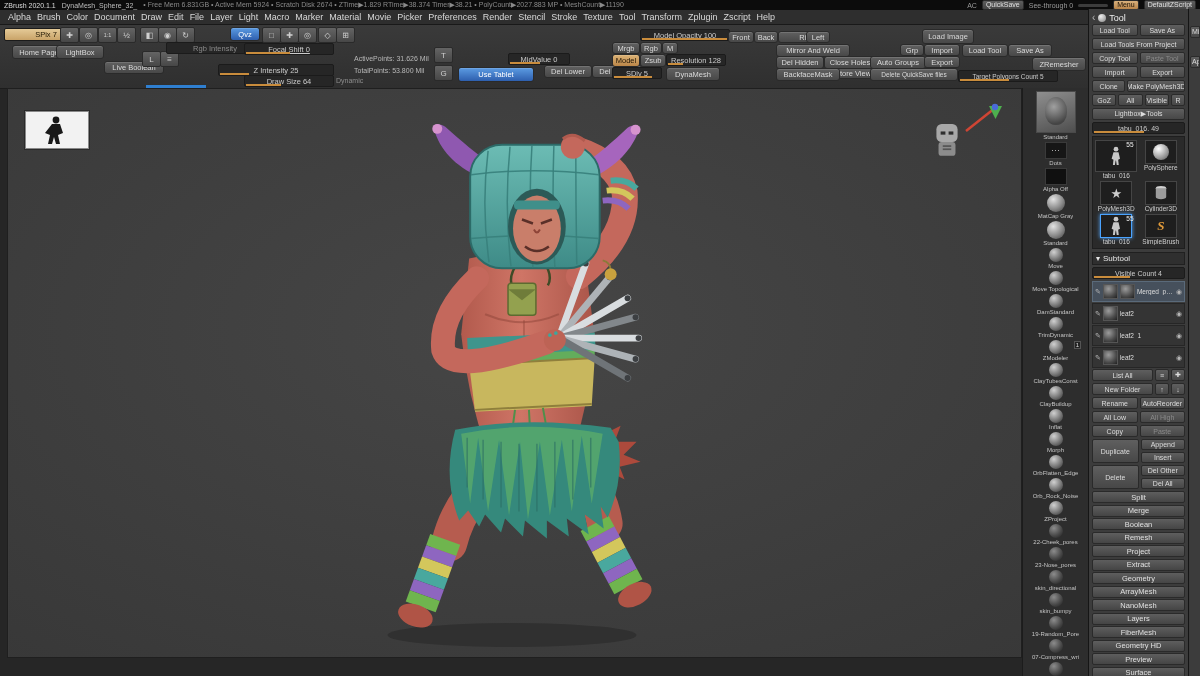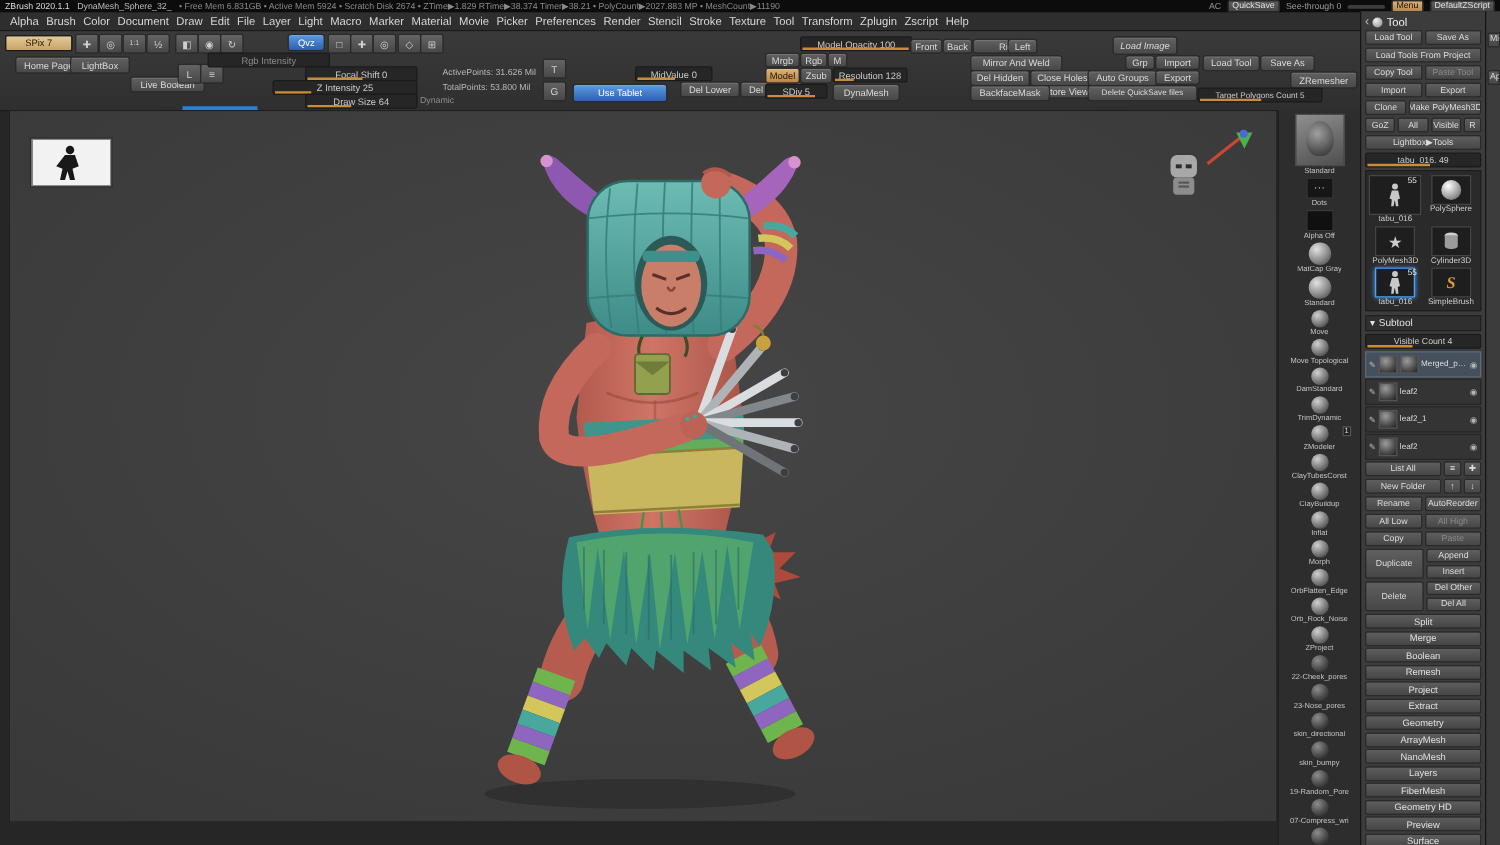--- a/index.html
+++ b/index.html
@@ -30,21 +30,21 @@
   .btn.blue{background:linear-gradient(#5b9be2,#2e5fae);color:#fff;}
   .btn.tan{background:linear-gradient(#dcb376,#bb8648);color:#201505;}
   .btn.tiny{font-size:6.5px;}
   .icon-btn{position:absolute;width:17px;height:14px;background:linear-gradient(#646464,#474747);
             border:1px solid #2a2a2a;border-radius:2px;color:#cfcfcf;font-size:8px;display:flex;
             align-items:center;justify-content:center;}
   .slider{position:absolute;background:#262626;border:1px solid #1b1b1b;border-radius:2px;
           color:#cacaca;font-size:7.5px;display:flex;align-items:center;justify-content:center;
           white-space:nowrap;overflow:hidden;}
   .slider::after{content:"";position:absolute;left:1px;bottom:0;height:2px;width:var(--fill,50%);background:#c98c3c;}
-  .slider.tan{background:linear-gradient(#e4ca97,#c9a368);color:#221803;}
+  .slider.tan{background:linear-gradient(#e4ca97,#c9a368);color:#221803;padding-left:15px;}
   .slider.tan::after{display:none;}
   .slider.dim{color:#8a8a8a;}
   .slider.dim::after{display:none;}
   .pts{position:absolute;font-size:7px;color:#b8b8b8;white-space:nowrap;}
   .lbl-dim{position:absolute;font-size:7px;color:#8d8d8d;}
   .shelf-accent{position:absolute;top:85px;left:146px;width:60px;height:3px;background:#2f7fd0;z-index:6;}
   
   .canvas{position:absolute;top:88px;left:7px;width:1015px;height:570px;background:#3c3c3c;
           border:1px solid #1f1f1f;box-sizing:border-box;}
   .model{position:absolute;left:0;top:0;width:100%;height:100%;}
@@ -183,21 +183,21 @@
     <div class="btn blue" style="left:230px;top:2px;width:28px;height:12px;">Qvz</div>
     <div class="icon-btn" style="left:262px;top:2px;">□</div>
     <div class="icon-btn" style="left:280px;top:2px;">✚</div>
     <div class="icon-btn" style="left:298px;top:2px;">◎</div>
     <div class="icon-btn" style="left:318px;top:2px;">◇</div>
     <div class="icon-btn" style="left:336px;top:2px;">⊞</div>
     <div class="icon-btn" style="left:142px;top:26px;">L</div>
     <div class="icon-btn" style="left:160px;top:26px;">≡</div>
 
     <div class="slider dim" style="left:166px;top:17px;width:96px;height:10px;">Rgb Intensity</div>
-    <div class="slider" style="left:244px;top:28px;width:88px;height:10px;--fill:50%;">Focal Shift 0</div>
+    <div class="slider" style="left:244px;top:18px;width:88px;height:10px;text-decoration:underline;--fill:50%;">Focal Shift 0</div>
     <div class="slider" style="left:218px;top:39px;width:114px;height:10px;--fill:25%;">Z Intensity 25</div>
     <div class="slider" style="left:244px;top:50px;width:88px;height:10px;--fill:40%;">Draw Size 64</div>
     <span class="lbl-dim" style="left:336px;top:52px;">Dynamic</span>
 
     <span class="pts" style="left:354px;top:30px;">ActivePoints: 31.626 Mil</span>
     <span class="pts" style="left:354px;top:42px;">TotalPoints: 53.800 Mil</span>
 
     <div class="icon-btn" style="left:434px;top:22px;">T</div>
     <div class="icon-btn" style="left:434px;top:40px;">G</div>
     <div class="btn blue" style="left:458px;top:42px;width:74px;height:13px;">Use Tablet</div>
@@ -213,21 +213,21 @@
     <div class="btn" style="left:640px;top:29px;width:24px;height:11px;">Zsub</div>
     <div class="slider" style="left:666px;top:29px;width:58px;height:10px;--fill:25%;">Resolution 128</div>
     <div class="slider" style="left:612px;top:42px;width:48px;height:10px;--fill:80%;">SDiv 5</div>
     <div class="btn" style="left:666px;top:42px;width:52px;height:12px;">DynaMesh</div>
 
     <div class="btn" style="left:728px;top:6px;width:24px;height:10px;">Front</div>
     <div class="btn" style="left:754px;top:6px;width:22px;height:10px;">Back</div>
     <div class="btn" style="left:778px;top:6px;width:26px;height:10px;padding-left:16px;">Right</div>
     <div class="btn" style="left:806px;top:6px;width:22px;height:10px;">Left</div>
     <div class="btn" style="left:830px;top:6px;width:44px;height:10px;margin-top:36px;">Store View</div>
-    <div class="btn" style="left:890px;top:4px;width:50px;height:13px;font-style:italic;">Load Image</div>
+    <div class="btn" style="left:922px;top:4px;width:50px;height:13px;">Load Image</div>
     <div class="btn" style="left:776px;top:19px;width:72px;height:11px;">Mirror And Weld</div>
     <div class="btn" style="left:776px;top:31px;width:46px;height:11px;">Del Hidden</div>
     <div class="btn" style="left:824px;top:31px;width:50px;height:11px;">Close Holes</div>
     <div class="btn" style="left:776px;top:43px;width:62px;height:11px;">BackfaceMask</div>
     <div class="btn" style="left:870px;top:31px;width:54px;height:11px;">Auto Groups</div>
     <div class="btn tiny" style="left:870px;top:43px;width:86px;height:11px;">Delete QuickSave files</div>
     <div class="btn" style="left:900px;top:19px;width:22px;height:10px;">Grp</div>
     <div class="btn" style="left:924px;top:19px;width:34px;height:10px;">Import</div>
     <div class="btn" style="left:924px;top:31px;width:34px;height:10px;">Export</div>
     <div class="btn" style="left:962px;top:19px;width:44px;height:11px;">Load Tool</div>

